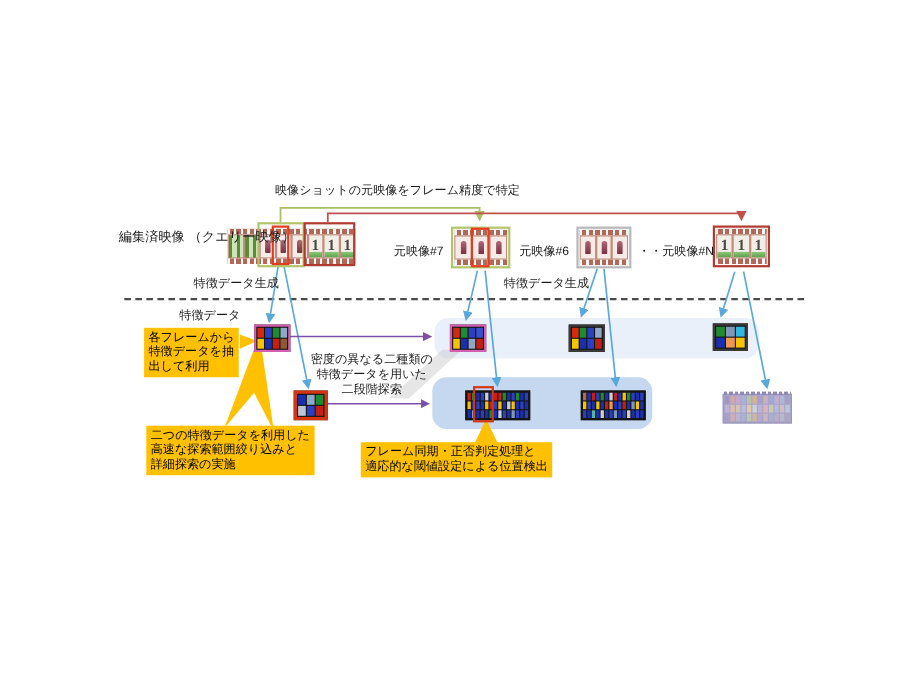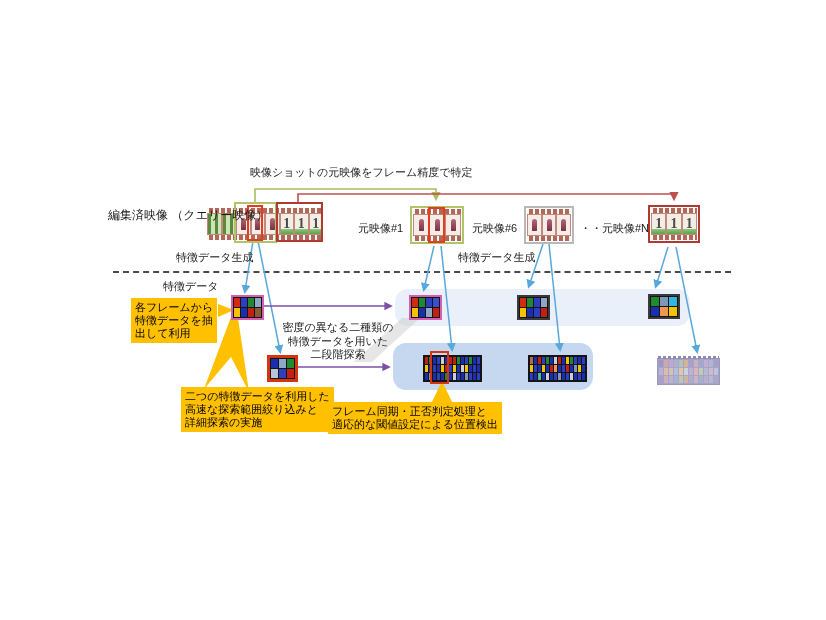--- a/index.html
+++ b/index.html
@@ -105,21 +105,21 @@
         <div class="frame one">1<div class="grass"></div></div>
         <div class="frame one">1<div class="grass"></div></div>
         <div class="frame one">1<div class="grass"></div></div>
       </div>
       <div class="sprocket"></div>
     </div>
   <div class="abs obox" style="left:234px;top:202px;width:39px;height:37px;border:2px solid #b2c46a;"></div>
   <div class="abs obox" style="left:247px;top:205px;width:12px;height:32px;border:2px solid #e63c1e;"></div>
   <div class="abs obox" style="left:276px;top:202px;width:43px;height:36px;border:2px solid #b03a30;"></div>
 
-  <div class="abs jp lbl" style="left:358px;top:221px;">元映像#1</div>
+  <div class="abs jp lbl" style="left:358px;top:221px;">元映像#7</div>
   <div class="abs strip" style="left:410px;top:206px;width:48px;border:2px solid #b2c46a;padding:1px;background:#fff;">
       <div class="sprocket"></div>
       <div class="frames">
         <div class="frame person">
           <div class="fig"></div>
         </div>
         <div class="frame person">
           <div class="fig"></div>
         </div>
         <div class="frame person">
@@ -382,21 +382,21 @@
     <span>各フレームから</span>
     <span>特徴データを抽</span>
     <span>出して利用</span>
   </div>
 
   <div class="abs jp centerTxt" style="left:268px;top:321px;width:140px;">
     <span>密度の異なる二種類の</span>
     <span>特徴データを用いた</span>
     <span>二段階探索</span>
   </div>
-  <div class="abs callout" style="left:133px;top:387px;margin-left:48px;">
+  <div class="abs callout" style="left:133px;top:387px;">
     <span>二つの特徴データを利用した</span>
     <span>高速な探索範囲絞り込みと</span>
     <span>詳細探索の実施</span>
   </div>
   <div class="abs callout" style="left:328px;top:402px;">
     <span>フレーム同期・正否判定処理と</span>
     <span>適応的な閾値設定による位置検出</span>
   </div>
 
 </div>

